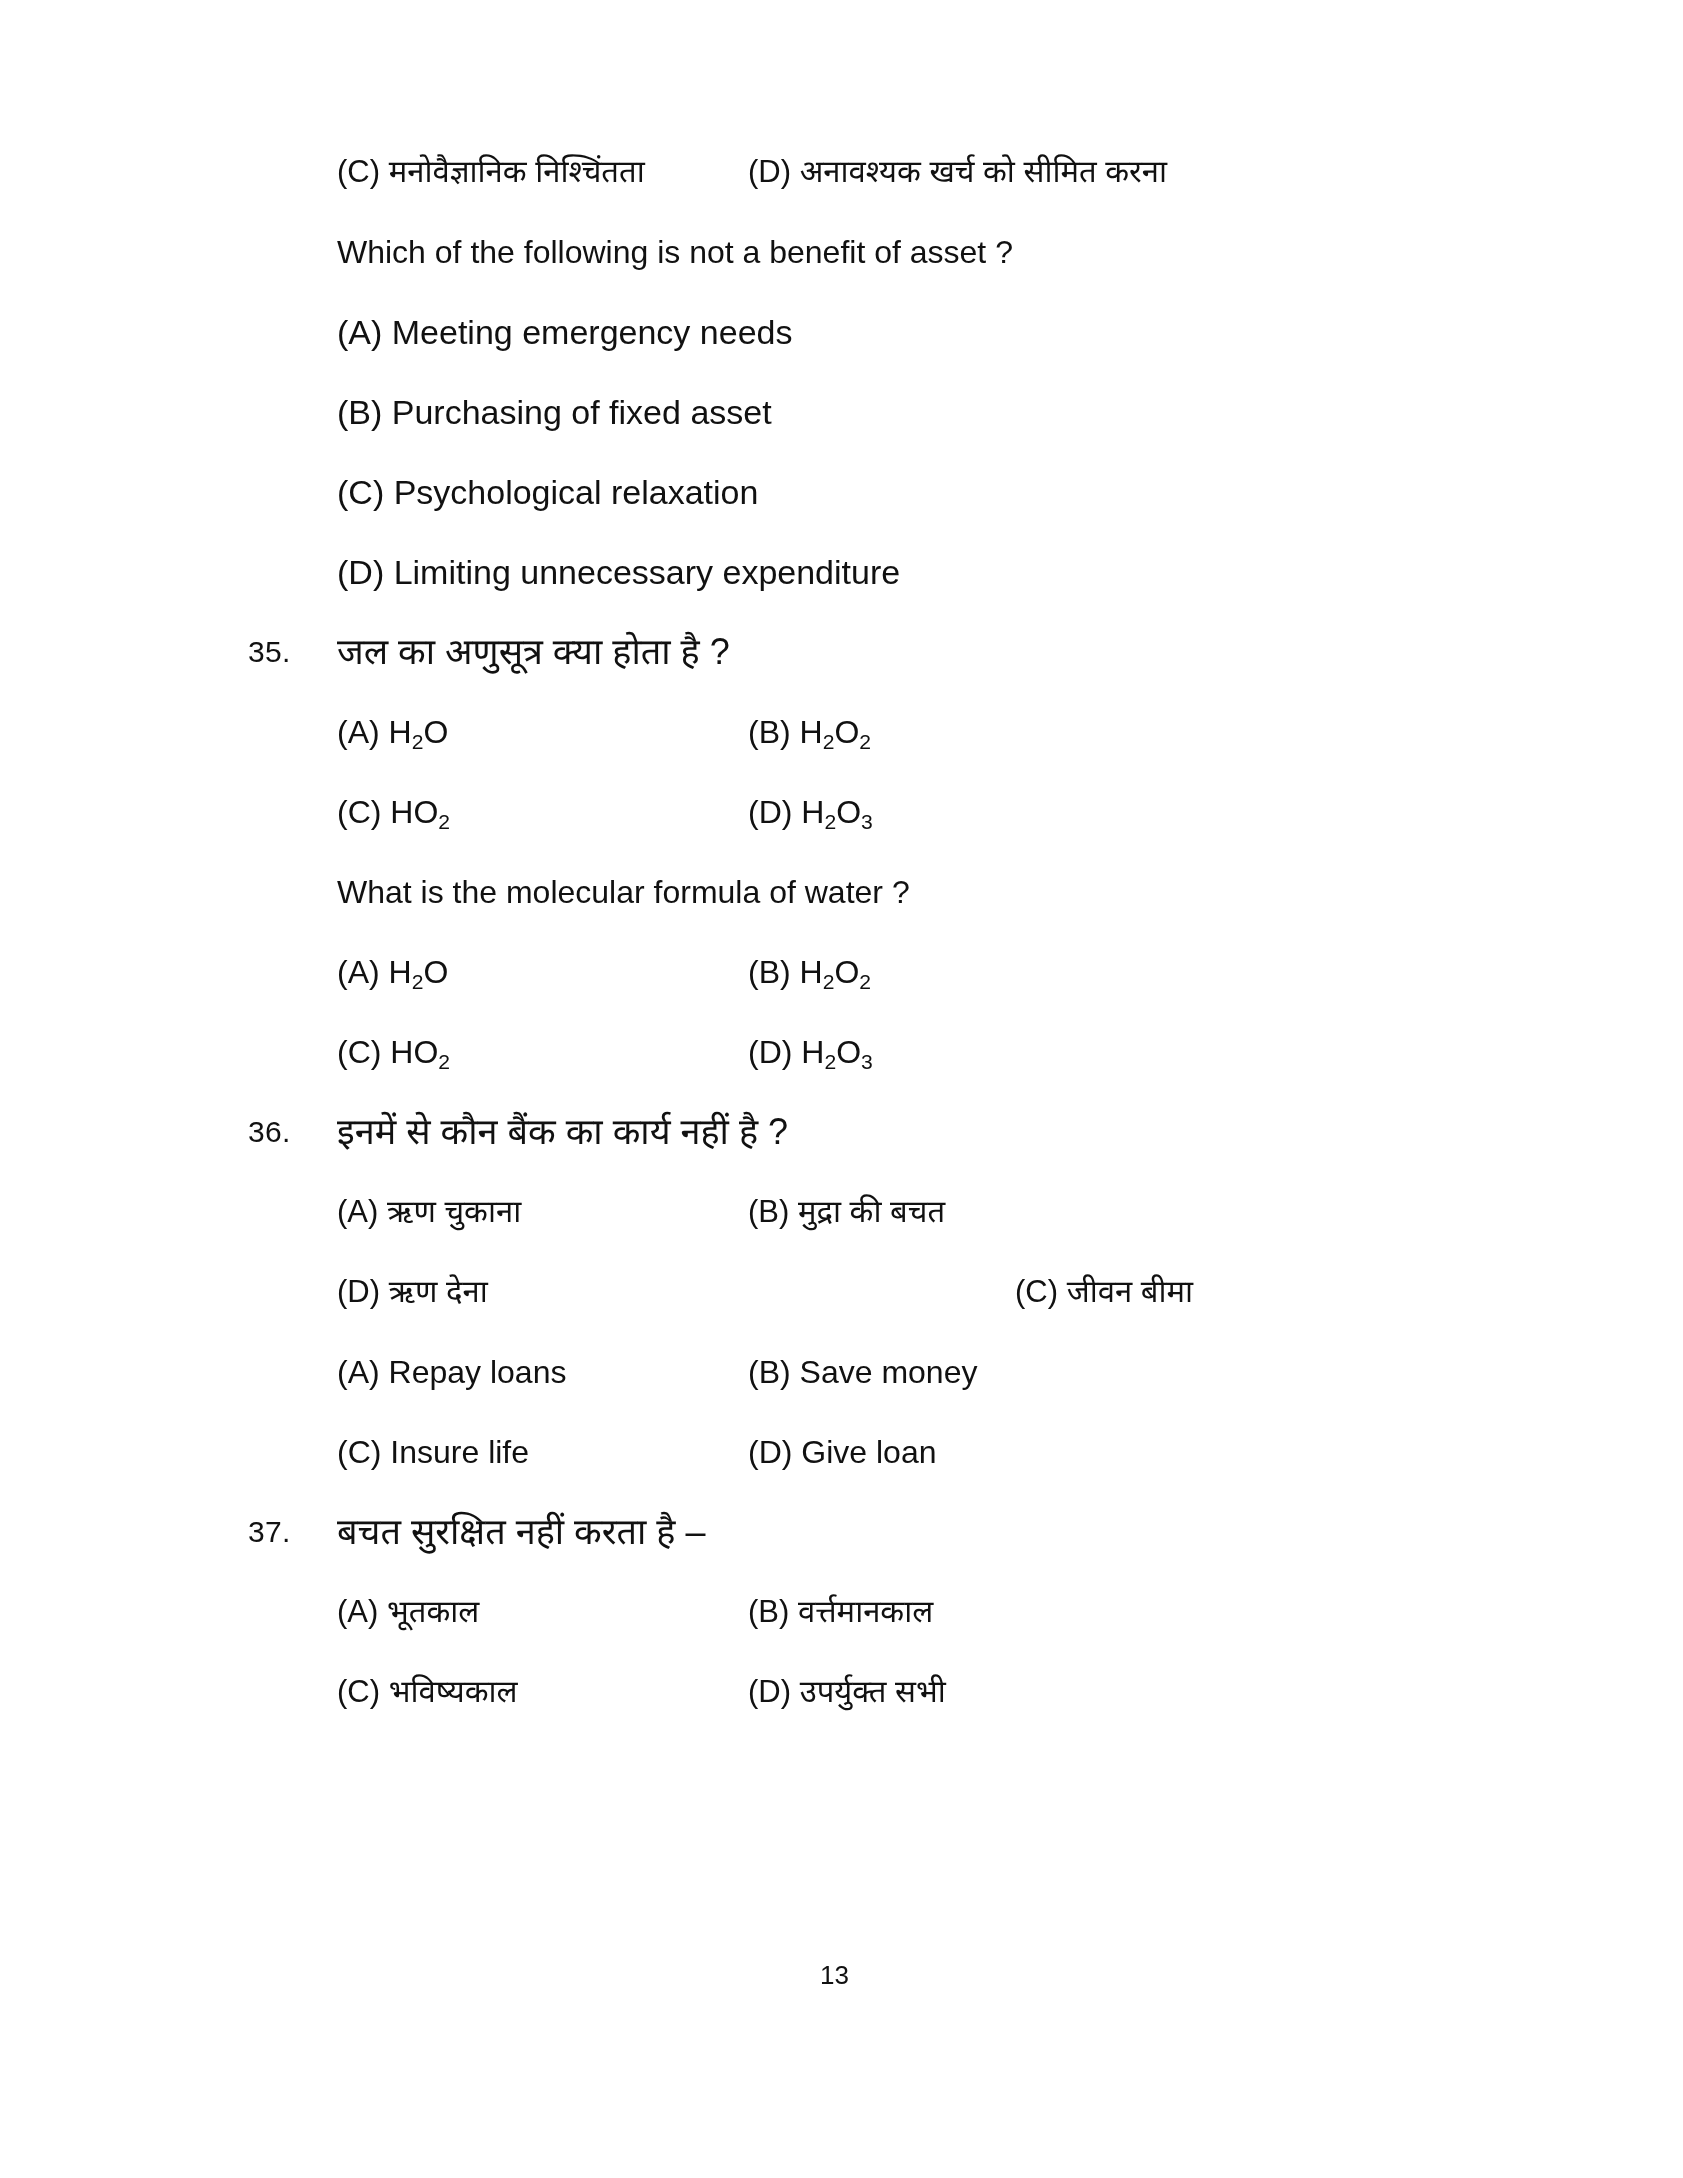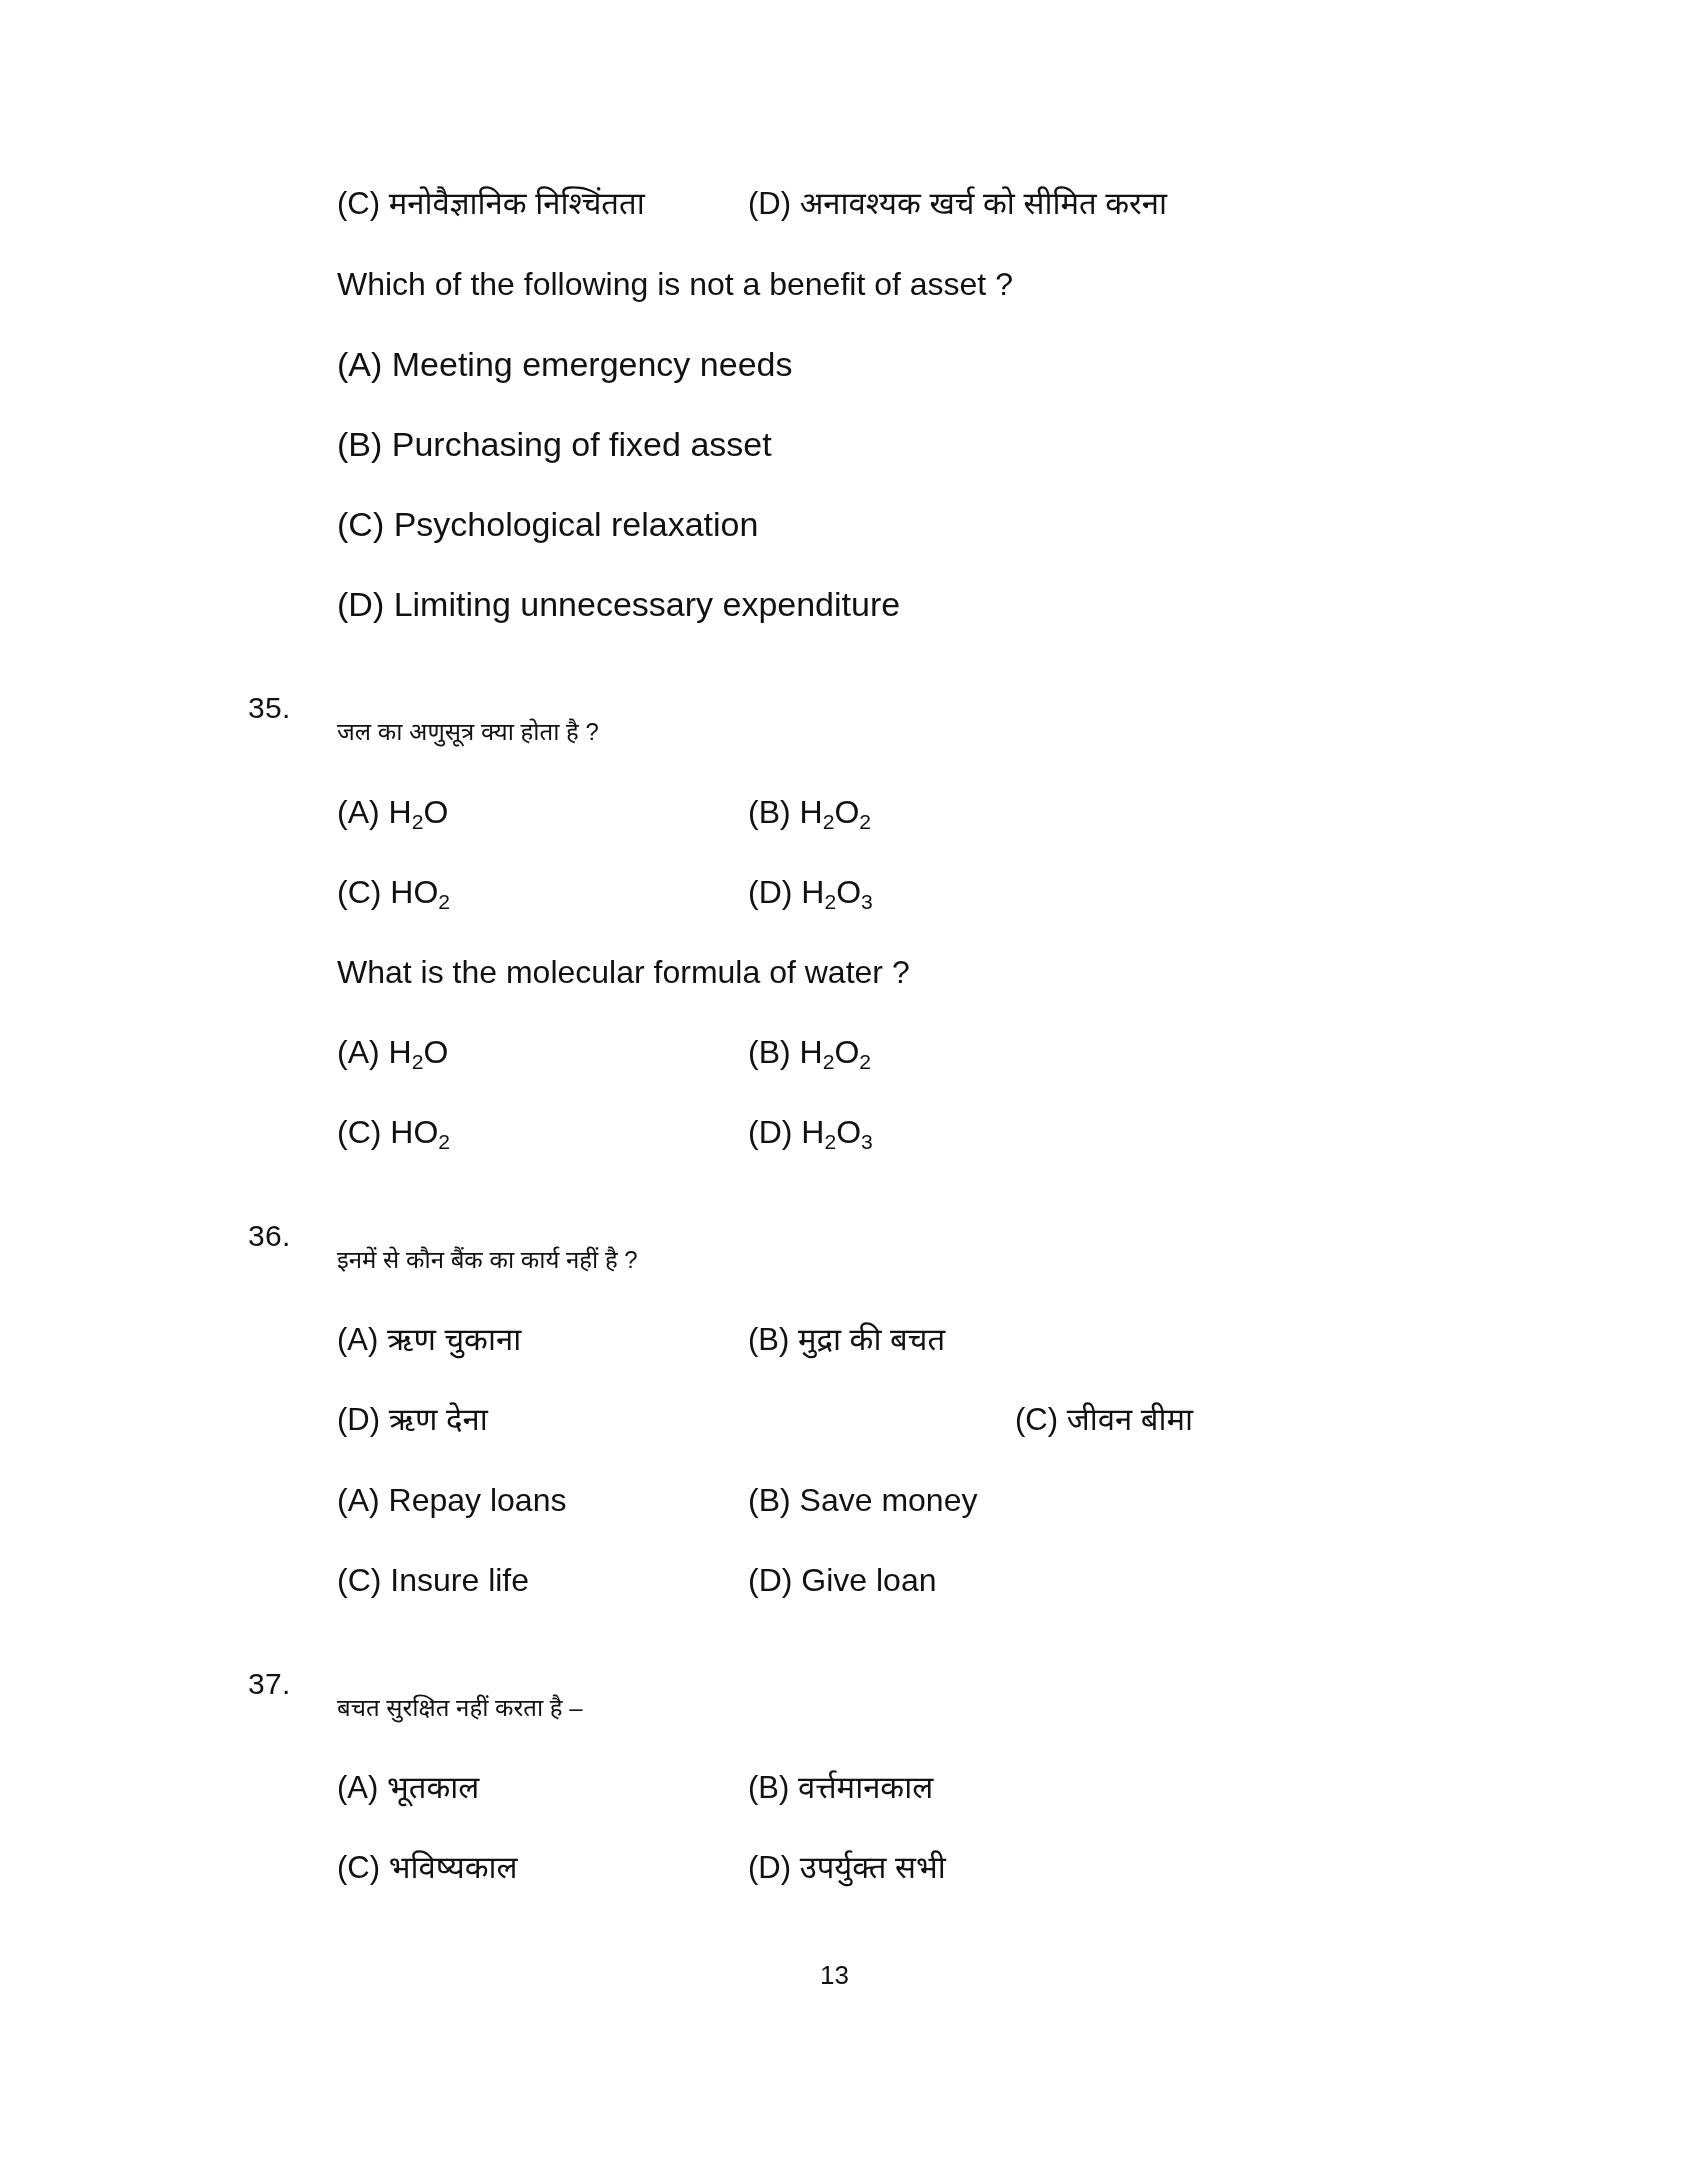--- a/index.html
+++ b/index.html
@@ -34,32 +34,30 @@
   }
   .qnum {
     width: 89px;
     flex: 0 0 89px;
     font-size: 30px;
     line-height: 44px;
     letter-spacing: 0.3px;
   }
   .qtext {
     flex: 1 1 auto;
-    font-size: 24px;
-    line-height: 46px;
-    margin-top: 48px;
+    font-size: 36px;
+    line-height: 46px;
   }
   .qtext.hi, .opt.hi, .qnum {
     font-family: "Liberation Sans", "DejaVu Sans", sans-serif;
   }
 
   
   .indent {
     margin-left: 89px;
-    margin-top: 32px;
   }
 
   .line {
     font-size: 32px;
     line-height: 46px;
     margin-bottom: 34px;
   }
 
   .optrow {
     display: flex;

